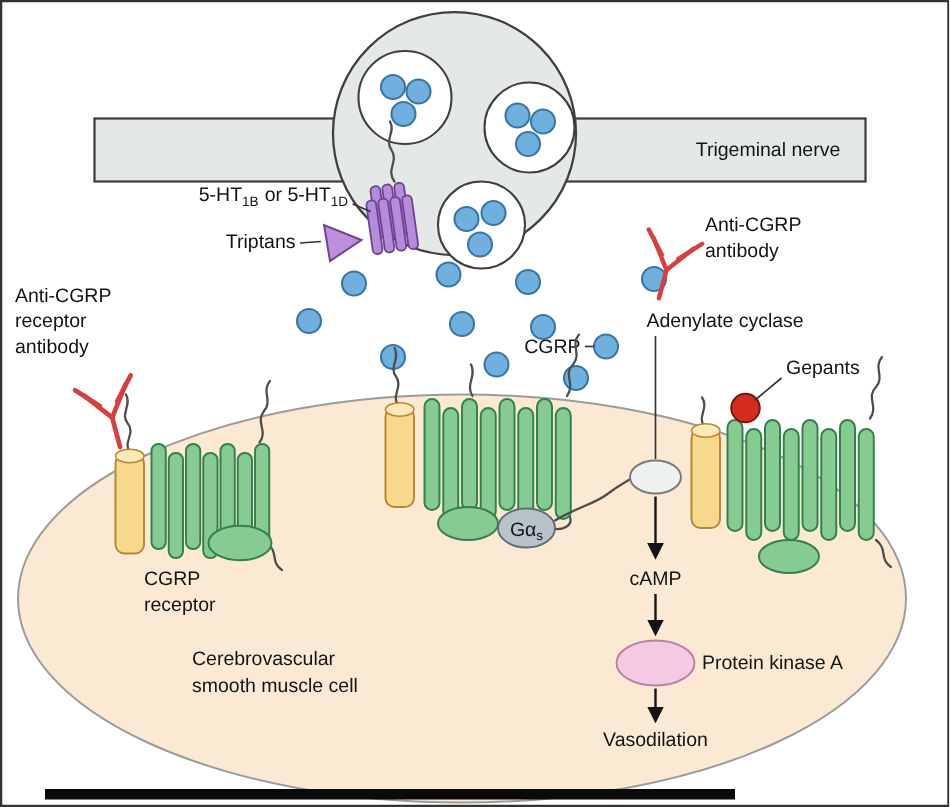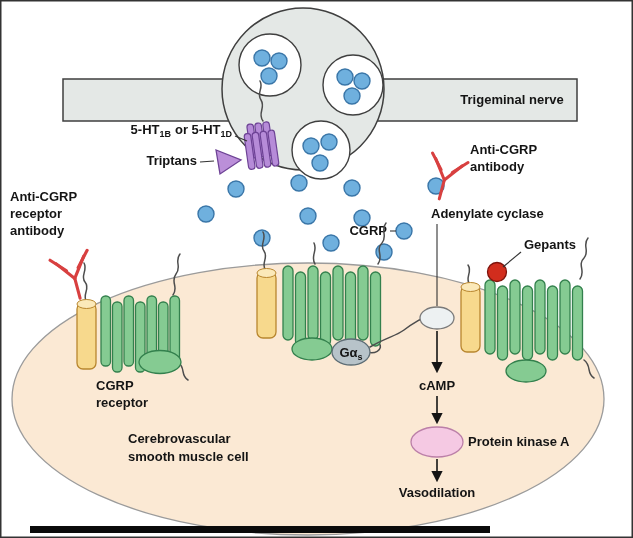--- a/index.html
+++ b/index.html
@@ -1,16 +1,16 @@
 <!DOCTYPE html>
 <html style="--nerve_fill: #e4e8e6; --outline: #3f3f3f; --cell_fill: #fbe9d4; --cell_stroke: #9b9b9b; --cgrp_fill: #6fb0de; --cgrp_stroke: #3a76a8; --helix_fill: #85cb92; --helix_stroke: #33804d; --ramp_fill: #f7d98d; --ramp_stroke: #b8862e; --purple_fill: #b68bd8; --purple_stroke: #6d4295; --triptan_fill: #bb8fd9; --antibody_red: #d84040; --gepant_fill: #d22d1d; --gepant_stroke: #7d130c; --ac_fill: #edf1f2; --ac_stroke: #7a7a7a; --galpha_fill: #b7c3c9; --galpha_stroke: #5d6d75; --pka_fill: #f5c9e3; --pka_stroke: #bb7fa8;"><head>
 <meta charset="utf-8">
 <style>
   html,body { margin:0; padding:0; background:#ffffff; }
-  .stage { width:562px; height:538px; position:relative; background:#84cc16;font-weight:bold; }
+  .stage { width:562px; height:538px; position:relative; background:#84cc16; }
   svg { display:block; }
 
   .lbl { font-family:"Liberation Sans", sans-serif; font-size:13px; fill:#141414; }
   .sub { font-size:9px; }
 
   .nerve    { fill:var(--nerve_fill); stroke:var(--outline); stroke-width:1.5; }
   .vesicle  { fill:#ffffff; stroke:var(--outline); stroke-width:1.4; }
   .cgrp-dot { fill:var(--cgrp_fill); stroke:var(--cgrp_stroke); stroke-width:1.4; }
   .cell     { fill:var(--cell_fill); stroke:var(--cell_stroke); stroke-width:1.3; }
   .helix    { fill:var(--helix_fill); stroke:var(--helix_stroke); stroke-width:1.3; }

